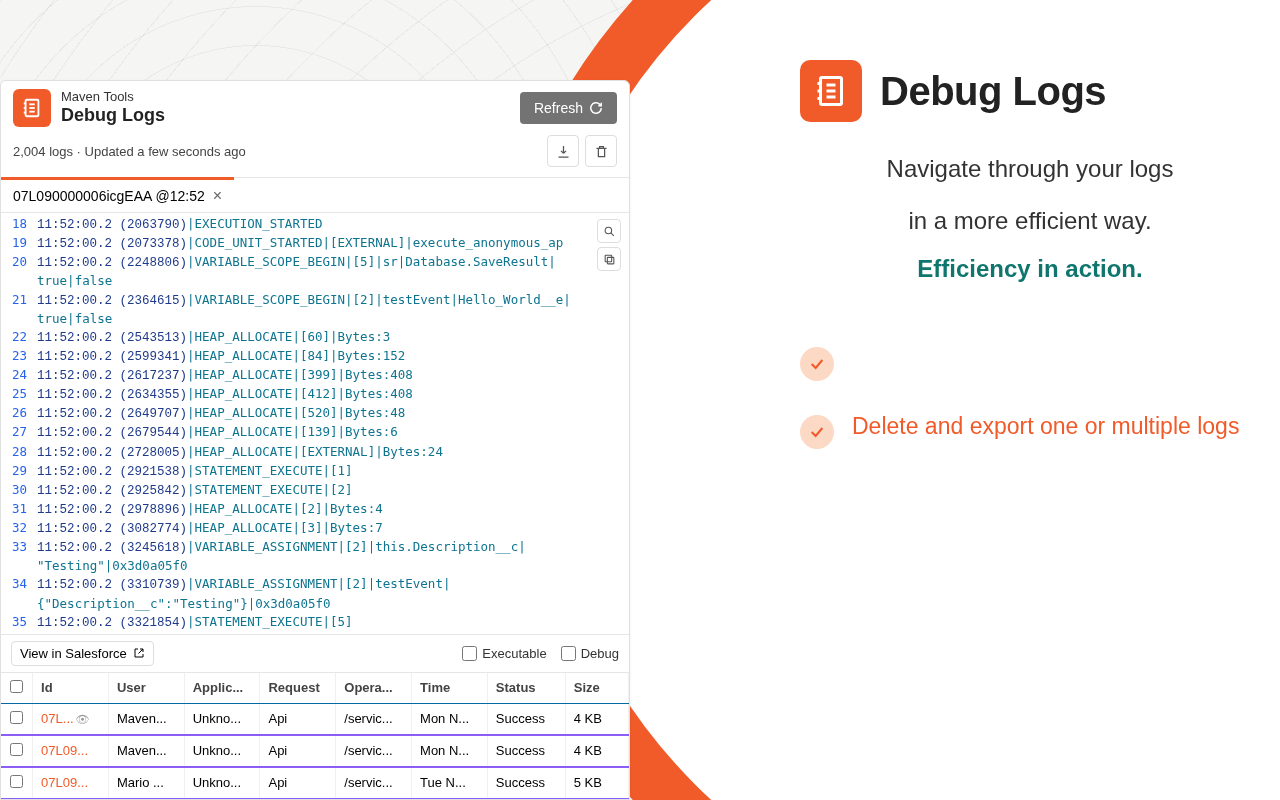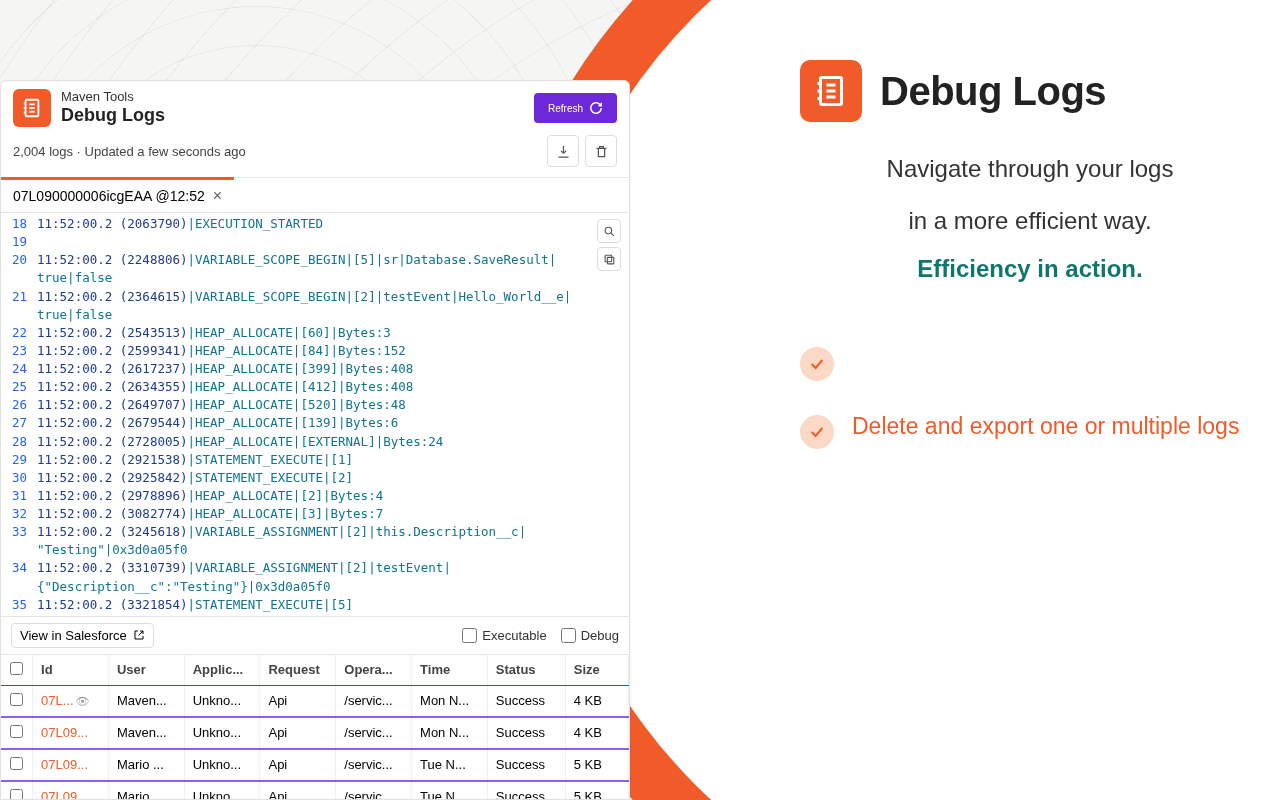--- a/index.html
+++ b/index.html
@@ -16,36 +16,36 @@
   .arc-inner-mask { position:absolute; top:0; right:0; bottom:0; left:740px; background:#fff; z-index:1; }
 
   
   .app-window { position:absolute; top:80px; left:0; width:630px; height:720px; background:#fff; border:1px solid #e0e0e0; border-radius:6px 6px 0 0; z-index:3; display:flex; flex-direction:column; box-shadow:0 1px 3px rgba(0,0,0,0.06); }
   .app-header { display:flex; align-items:center; padding:8px 12px 4px 12px; gap:10px; }
   .app-icon { width:38px; height:38px; background:#f15a29; border-radius:6px; display:flex; align-items:center; justify-content:center; }
   .app-icon svg { width:22px; height:22px; }
   .app-titles { flex:1; line-height:1.2; }
   .app-super { font-size:13px; color:#333; }
   .app-title { font-size:18px; font-weight:700; color:#222; }
-  .btn-refresh { background:#6d28d9; color:#fff; border:none; border-radius:4px; padding:8px 14px; font-size:10px; font-weight:500; display:flex; align-items:center; gap:6px; cursor:pointer; }
+  .btn-refresh { background:#737373; color:#fff; border:none; border-radius:4px; padding:8px 14px; font-size:14px; font-weight:500; display:flex; align-items:center; gap:6px; cursor:pointer; }
   .btn-icon { width:32px; height:32px; border:1px solid #ddd; border-radius:4px; background:#fff; display:flex; align-items:center; justify-content:center; cursor:pointer; color:#555; }
   .header-actions { display:flex; gap:6px; align-items:center; }
 
   .app-sub { padding:4px 12px 10px 12px; font-size:13px; color:#444; display:flex; justify-content:space-between; align-items:center; }
 
   .tabs { border-top:1px solid #e6e6e6; border-bottom:1px solid #e6e6e6; display:flex; }
   .tab { padding:8px 12px; font-size:14px; border-top:3px solid #f15a29; margin-top:-1px; display:flex; align-items:center; gap:8px; }
   .tab-close { cursor:pointer; color:#666; font-size:16px; line-height:1; }
 
   .log-viewer { position:relative; flex:0 0 auto; font-family:"SF Mono",Consolas,monospace; font-size:12.5px; padding:2px 6px 2px 2px; overflow:hidden; }
   .log-controls { position:absolute; top:6px; right:8px; display:flex; flex-direction:column; gap:4px; }
   .log-controls .mini { width:24px; height:24px; border:1px solid #ddd; border-radius:4px; background:#fff; display:flex; align-items:center; justify-content:center; color:#555; cursor:pointer; font-size:12px;}
   .log-line { display:flex; white-space:pre; line-height:1.45; }
   .ln { width:34px; text-align:right; padding-right:10px; color:#2563eb; flex-shrink:0; }
-  .ts { color:#1e3a8a; }
+  .ts { color:#1e3a8a;font-family:Liberation Mono, monospace; }
   .tok { color:#0e7490; }
   .log-body { color:#1f2937; overflow:hidden; }
 
   .mid-bar { border-top:1px solid #e6e6e6; border-bottom:1px solid #e6e6e6; padding:6px 10px; display:flex; align-items:center; gap:14px; font-size:13px; color:#333; }
   .link-btn { border:1px solid #ddd; border-radius:4px; padding:4px 8px; background:#fff; display:flex; align-items:center; gap:6px; cursor:pointer; font-size:13px; }
   .spacer { flex:1; }
   .chk { display:flex; align-items:flex-end; gap:5px; }
   .chk input { width:15px; height:15px; }
 
   .grid { flex:1; overflow:auto; }
@@ -138,21 +138,21 @@
           </svg>
         </div>
       <div class="mini">
           <svg width="13" height="13" viewBox="0 0 24 24" fill="none" stroke="currentColor" stroke-width="2">
             <rect x="8" y="8" width="12" height="12" rx="1"></rect>
             <rect x="4" y="4" width="12" height="12" rx="1"></rect>
           </svg>
         </div>
     </div>
   <div class="log-line"><span class="ln">18</span><span class="log-body"><span class="ts">11:52:00.2 (2063790)</span><span class="tok">|EXECUTION_STARTED</span></span></div>
-      <div class="log-line"><span class="ln">19</span></div>
+      <div class="log-line"><span class="ln">19</span><span class="log-body"><span class="ts">11:52:00.2 (2073378)</span><span class="tok">|CODE_UNIT_STARTED|[EXTERNAL]|execute_anonymous_ap</span></span></div>
       <div class="log-line"><span class="ln">20</span><span class="log-body"><span class="ts">11:52:00.2 (2248806)</span><span class="tok">|VARIABLE_SCOPE_BEGIN|[5]|sr|Database.SaveResult|</span></span></div>
       <div class="log-line"><span class="ln"></span><span class="log-body"><span class="tok">true|false</span></span></div>
       <div class="log-line"><span class="ln">21</span><span class="log-body"><span class="ts">11:52:00.2 (2364615)</span><span class="tok">|VARIABLE_SCOPE_BEGIN|[2]|testEvent|Hello_World__e|</span></span></div>
       <div class="log-line"><span class="ln"></span><span class="log-body"><span class="tok">true|false</span></span></div>
       <div class="log-line"><span class="ln">22</span><span class="log-body"><span class="ts">11:52:00.2 (2543513)</span><span class="tok">|HEAP_ALLOCATE|[60]|Bytes:3</span></span></div>
       <div class="log-line"><span class="ln">23</span><span class="log-body"><span class="ts">11:52:00.2 (2599341)</span><span class="tok">|HEAP_ALLOCATE|[84]|Bytes:152</span></span></div>
       <div class="log-line"><span class="ln">24</span><span class="log-body"><span class="ts">11:52:00.2 (2617237)</span><span class="tok">|HEAP_ALLOCATE|[399]|Bytes:408</span></span></div>
       <div class="log-line"><span class="ln">25</span><span class="log-body"><span class="ts">11:52:00.2 (2634355)</span><span class="tok">|HEAP_ALLOCATE|[412]|Bytes:408</span></span></div>
       <div class="log-line"><span class="ln">26</span><span class="log-body"><span class="ts">11:52:00.2 (2649707)</span><span class="tok">|HEAP_ALLOCATE|[520]|Bytes:48</span></span></div>
       <div class="log-line"><span class="ln">27</span><span class="log-body"><span class="ts">11:52:00.2 (2679544)</span><span class="tok">|HEAP_ALLOCATE|[139]|Bytes:6</span></span></div>

